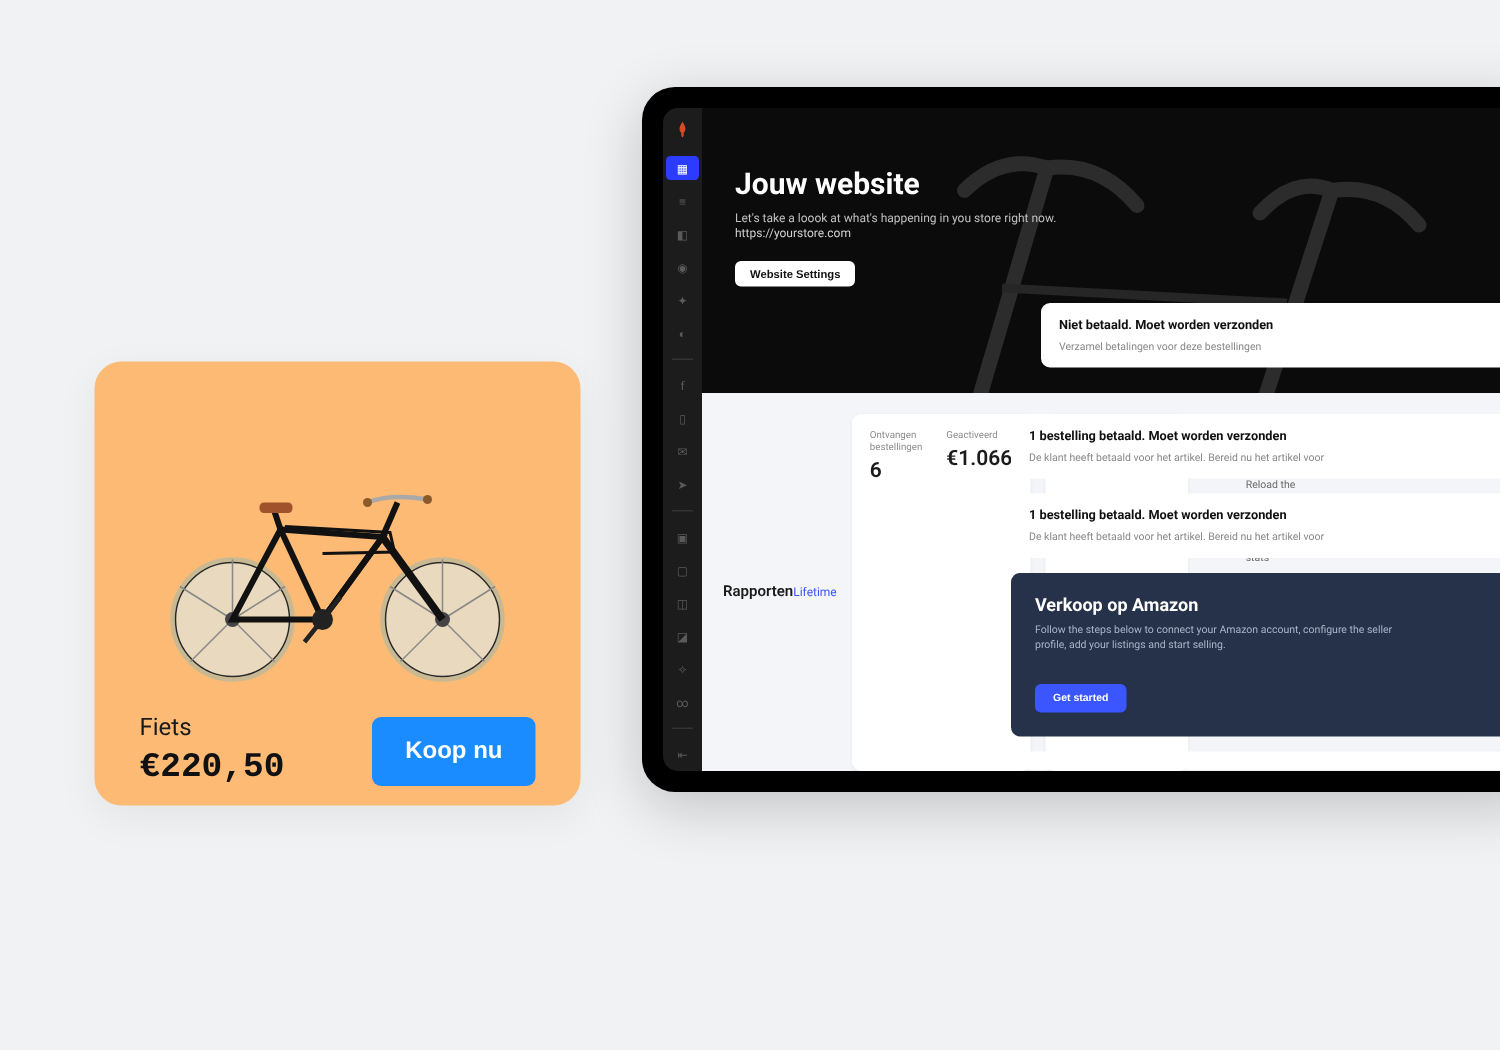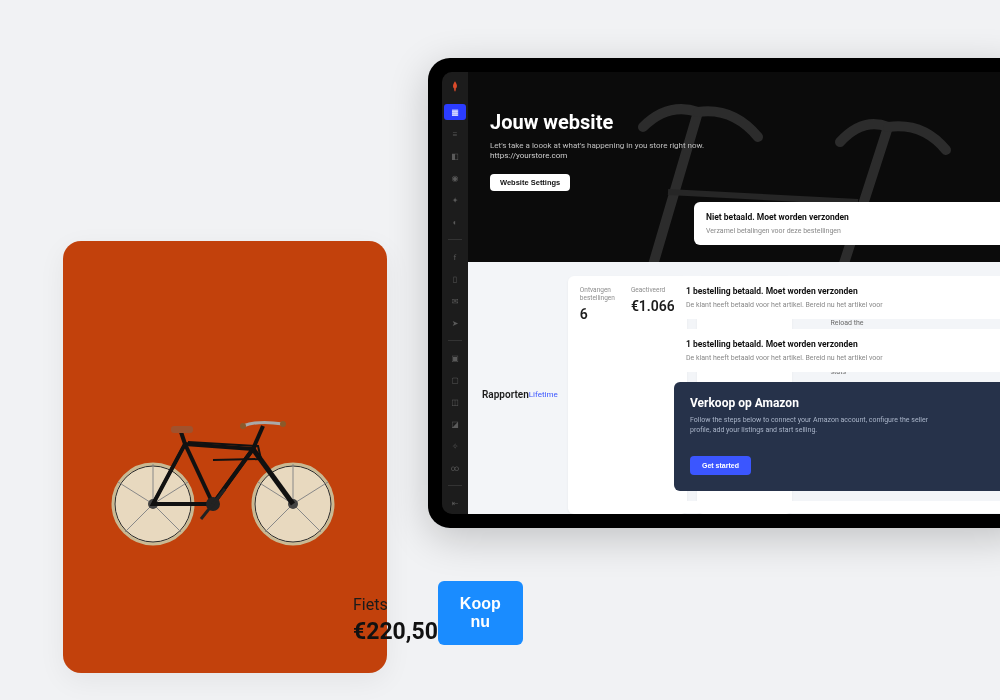--- a/index.html
+++ b/index.html
@@ -11,26 +11,26 @@
     position: relative;
     overflow: hidden;
   }
 
   
   .product-card {
     position: absolute;
     left: 63px;
     top: 241px;
     width: 324px;
-    height: 432px;
-    background: #c2410c;
+    height: 296px;
+    background: #fdba74;
     border-radius: 18px;
     box-shadow: 0 8px 28px rgba(0,0,0,0.06);
     display: flex;
-    flex-direction: row;
+    flex-direction: column;
     padding: 32px 30px 28px 30px;
   }
   .product-image {
     flex: 1;
     display: flex;
     align-items: center;
     justify-content: center;
   }
   .product-footer {
     display: flex;
@@ -41,20 +41,21 @@
   .product-title {
     font-size: 16px;
     color: #1b1b1b;
     font-weight: 400;
   }
   .product-price {
     font-size: 23px;
     font-weight: 700;
     color: #111;
     margin-top: 4px;
+    font-family: Liberation Mono, monospace;
   }
   .buy-button {
     background: #1a8cff;
     color: #fff;
     border: none;
     border-radius: 6px;
     padding: 14px 22px;
     font-size: 16px;
     font-weight: 700;
     cursor: pointer;

